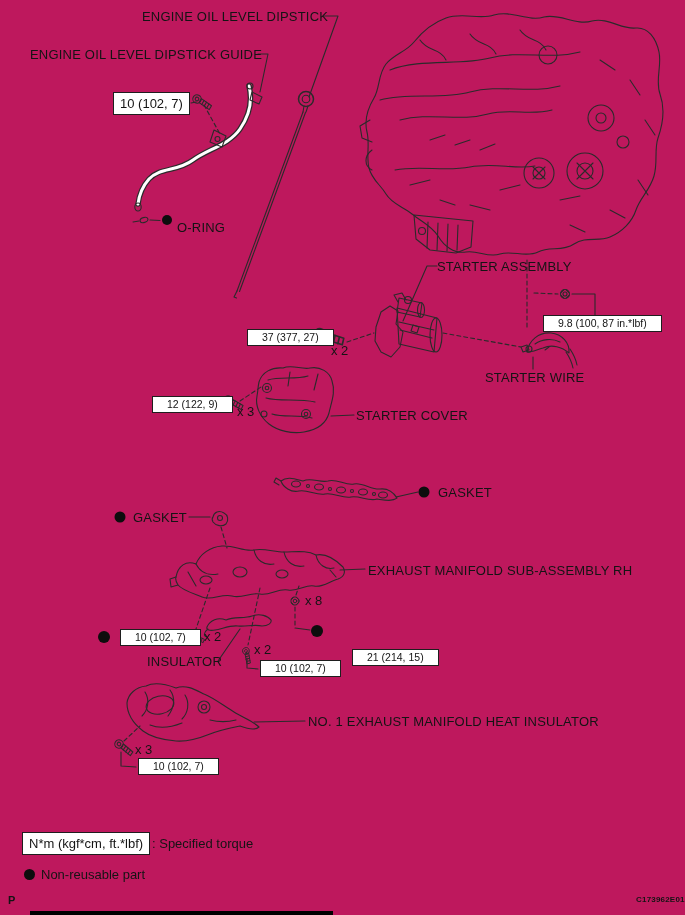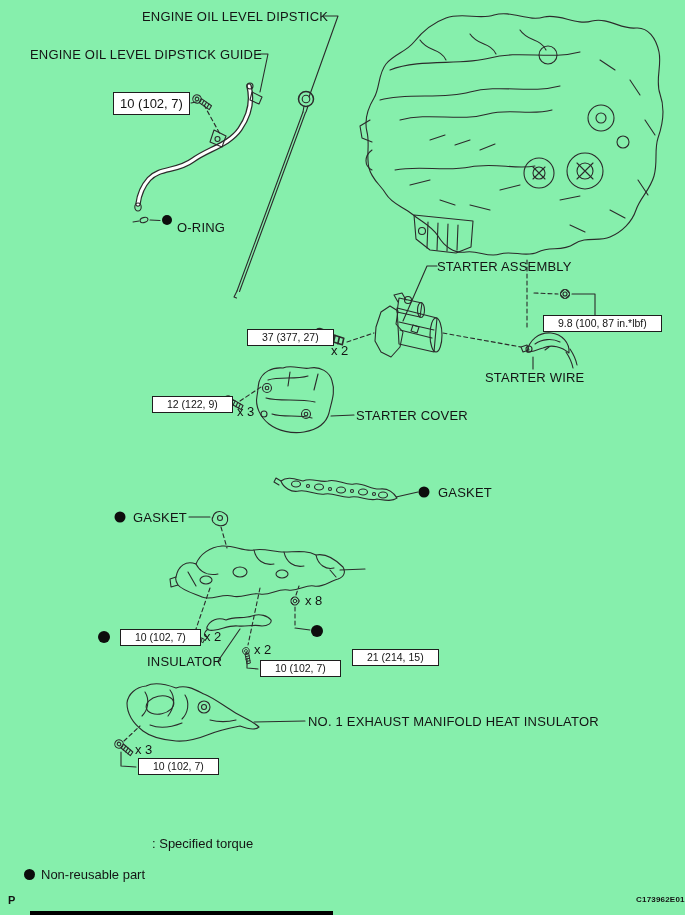--- a/index.html
+++ b/index.html
@@ -1,17 +1,17 @@
 <!DOCTYPE html>
 <html><head>
 <meta charset="utf-8">
 <style>
   html,body { margin:0; padding:0; background:#ffffff; }
   .canvas {
-    position:relative; width:685px; height:915px; background:#86efac;
+    position:relative; width:685px; height:915px; background:#be185d;
     font-family:"Liberation Sans", sans-serif; color:#141414; overflow:hidden;
   }
   svg.art { position:absolute; left:0; top:0; }
   svg .ln { stroke:#2b2b2b; fill:none; stroke-width:1.1; stroke-linecap:round; stroke-linejoin:round; }
   svg .thk { stroke-width:1.5; }
   svg .dash { stroke-dasharray:4 3; }
   svg .wcore { stroke:#ffffff; fill:none; stroke-width:3; stroke-linecap:round; stroke-linejoin:round; }
   svg .dot { fill:#0d0d0d; stroke:none; }
   .lbl { position:absolute; font-size:13px; line-height:15px; white-space:nowrap; letter-spacing:0.2px; }
   .qty { position:absolute; font-size:13px; line-height:14px; white-space:nowrap; }
@@ -221,39 +221,41 @@
   </svg>
 
   <div class="lbl" style="left:142px; top:9px;">ENGINE OIL LEVEL DIPSTICK</div>
   <div class="lbl" style="left:30px;  top:47px;">ENGINE OIL LEVEL DIPSTICK GUIDE</div>
   <div class="lbl" style="left:177px; top:220px;">O-RING</div>
   <div class="lbl" style="left:437px; top:259px;">STARTER ASSEMBLY</div>
   <div class="lbl" style="left:485px; top:370px;">STARTER WIRE</div>
   <div class="lbl" style="left:356px; top:408px;">STARTER COVER</div>
   <div class="lbl" style="left:438px; top:485px;">GASKET</div>
   <div class="lbl" style="left:133px; top:510px;">GASKET</div>
+  <div class="lbl" style="left:368px; top:563px;">EXHAUST MANIFOLD SUB-ASSEMBLY RH</div>
   <div class="lbl" style="left:147px; top:654px;">INSULATOR</div>
   <div class="lbl" style="left:308px; top:714px;">NO. 1 EXHAUST MANIFOLD HEAT INSULATOR</div>
 
   <div class="tbox big" style="left:113px; top:92px;">10 (102, 7)</div>
   <div class="tbox" style="left:247px; top:329px;">37 (377, 27)</div>
   <div class="tbox" style="left:543px; top:315px;">9.8 (100, 87 in.*lbf)</div>
   <div class="tbox" style="left:152px; top:396px;">12 (122, 9)</div>
   <div class="tbox" style="left:352px; top:623px;margin-top:26px;">21 (214, 15)</div>
   <div class="tbox" style="left:120px; top:629px;">10 (102, 7)</div>
   <div class="tbox" style="left:260px; top:660px;">10 (102, 7)</div>
   <div class="tbox" style="left:138px; top:758px;">10 (102, 7)</div>
 
   <div class="qty" style="left:331px; top:344px;">x 2</div>
   <div class="qty" style="left:237px; top:405px;">x 3</div>
   <div class="qty" style="left:305px; top:594px;">x 8</div>
   <div class="qty" style="left:204px; top:630px;">x 2</div>
   <div class="qty" style="left:254px; top:643px;">x 2</div>
   <div class="qty" style="left:135px; top:743px;">x 3</div>
 
+  <div class="tbox big" style="left:22px; top:832px;">N*m (kgf*cm, ft.*lbf)</div>
   <div class="legend-caption" style="left:152px; top:836px;">: Specified torque</div>
   <span class="legend-dot" style="left:24px; top:869px;"></span>
   <div class="legend-caption" style="left:41px; top:867px;">Non-reusable part</div>
 
   <div class="pmark" style="left:8px; top:894px;">P</div>
   <div class="figcode" style="left:636px; top:895px;">C173962E01</div>
   <div class="bottom-bar" style="left:30px; top:911px; width:303px; height:4px;"></div>
 
 </div>
 

